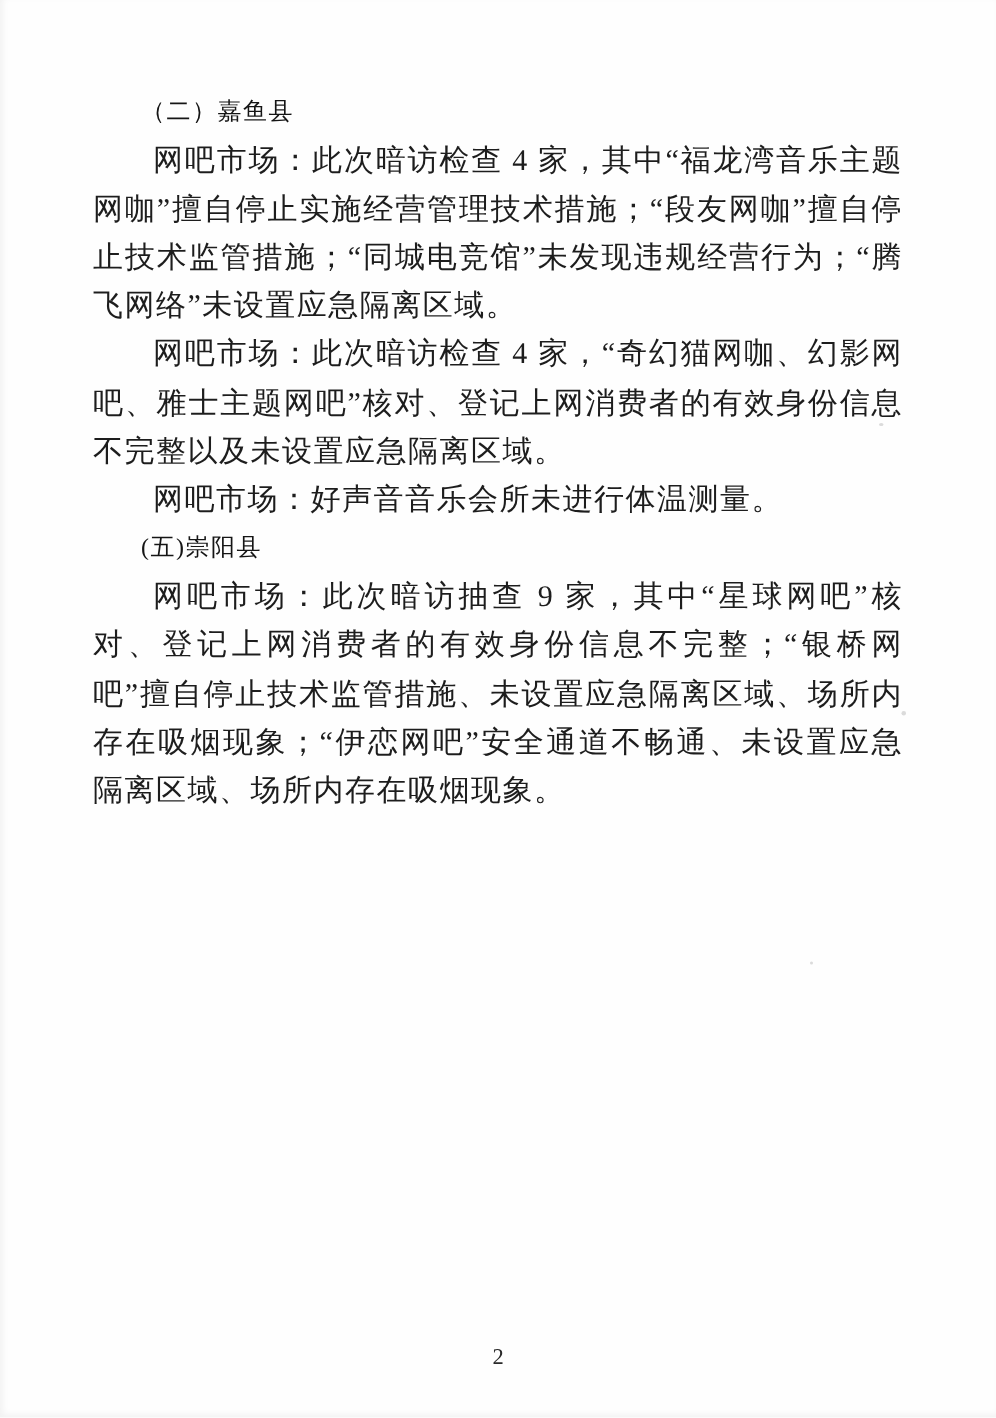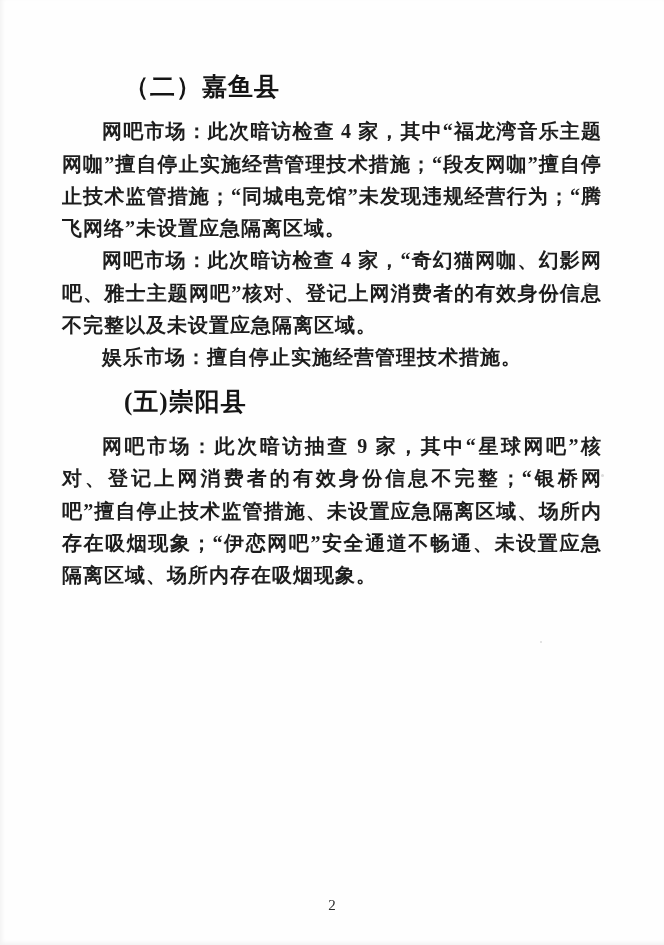--- a/index.html
+++ b/index.html
@@ -32,35 +32,34 @@
     position: absolute;
     left: 62px;
     top: 59px;
     width: 540px;
     font-size: 20px;
     line-height: 32.3px;
     text-align: justify;
     text-justify: inter-character;
   }
   .sec-heading {
-    margin: 12px;
-    font-size: 25px;
-    font-weight: bold;
+    margin: 0;
+    font-size: 16px;
+    font-weight: normal;
     text-indent: 2em;
     letter-spacing: 1px;
     line-height: 32.3px;
     color: #151515;
   }
   .para {
     margin: 0;
     text-indent: 2em;
     letter-spacing: 1px;
     word-break: break-all;
     color: #1d1d1d;
-    font-weight: bold;
   }
   .page-number {
     position: absolute;
     top: 897px;
     left: 0;
     width: 100%;
     text-align: center;
     font-size: 15px;
     color: #2a2a2a;
     letter-spacing: 0;
@@ -77,21 +76,21 @@
 
 <div class="page">
 
   <div class="content">
 
     <h3 class="sec-heading">（二）嘉鱼县</h3>
     <p class="para">网吧市场：此次暗访检查 4 家，其中“福龙湾音乐主题网咖”擅自停止实施经营管理技术措施；“段友网咖”擅自停止技术监管措施；“同城电竞馆”未发现违规经营行为；“腾飞网络”未设置应急隔离区域。</p>
 
     <p class="para">网吧市场：此次暗访检查 4 家，“奇幻猫网咖、幻影网吧、雅士主题网吧”核对、登记上网消费者的有效身份信息不完整以及未设置应急隔离区域。</p>
 
-    <p class="para">娱乐市场：擅自停止实施经营管理技术措施。</p>
+    <p class="para">网吧市场：好声音音乐会所未进行体温测量。</p>
 
     <h3 class="sec-heading">(五)崇阳县</h3>
     <p class="para">网吧市场：此次暗访抽查 9 家，其中“星球网吧”核对、登记上网消费者的有效身份信息不完整；“银桥网吧”擅自停止技术监管措施、未设置应急隔离区域、场所内存在吸烟现象；“伊恋网吧”安全通道不畅通、未设置应急隔离区域、场所内存在吸烟现象。</p>
 
   </div>
 
   <div class="speck" style="left:586px; top:282px; width:3px; height:2px;"></div>
   <div class="speck" style="left:601px; top:474px; width:3px; height:3px;"></div>
   <div class="speck" style="left:540px; top:641px; width:2px; height:2px;"></div>
 

